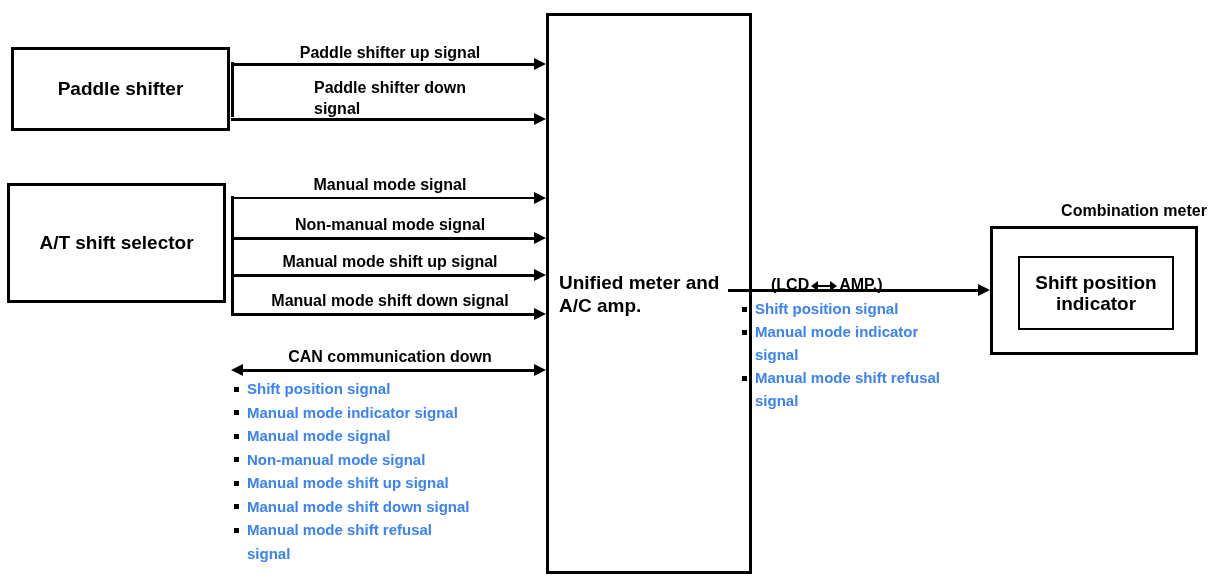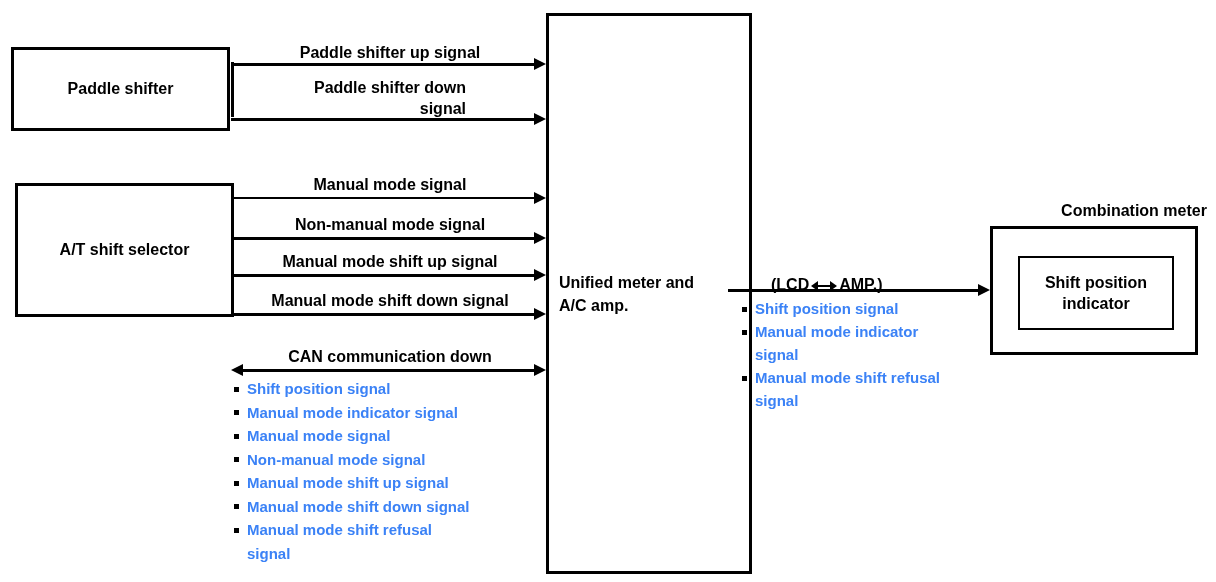--- a/index.html
+++ b/index.html
@@ -22,21 +22,21 @@
     position: absolute;
     box-sizing: border-box;
     border: 3px solid #000000;
     background: #ffffff;
   }
   .box-label {
     position: absolute;
     left: 0;
     right: 0;
     text-align: center;
-    font-size: 16px;
+    font-size: 19px;
     font-weight: bold;
     color: #000000;
     line-height: 20px;
   }
   .box-label.vcenter {
     top: 50%;
     transform: translateY(-50%);
   }
   .box-label.leftal {
     text-align: left;
@@ -150,21 +150,21 @@
 </style>
 </head>
 <body>
 
 <div id="canvas">
 
   <div class="box" style="left:11px; top:47px; width:219px; height:84px;">
     <div class="box-label vcenter">Paddle shifter</div>
   </div>
 
-  <div class="box" style="left:15px; top:183px; width:219px; height:134px;">
+  <div class="box" style="left:7px; top:183px; width:219px; height:120px;">
     <div class="box-label vcenter">A/T shift selector</div>
   </div>
 
 
   <div class="box" style="left:546px; top:13px; width:206px; height:561px;">
     <div class="box-label vcenter leftal wrapnl" style="white-space:pre-line; line-height:23px;">Unified meter and
 A/C amp.</div>
   </div>
 
   <div class="txt center" style="left:1094px; top:200px;margin-left:40px;">Combination meter</div>
@@ -175,21 +175,21 @@
 indicator</div>
     </div>
   </div>
 
   <div class="vline" style="left:231px; top:62px; height:55px;"></div>
 
   <div class="txt center" style="left:390px; top:42px;">Paddle shifter up signal</div>
   <div class="hline" style="left:231px; top:63px; width:303px;"></div>
   <div class="arrow-r" style="left:534px; top:58px;"></div>
 
-  <div class="txt center wrapnl" style="left:390px; top:77px; text-align:right; white-space:pre-line;">Paddle shifter down
+  <div class="txt center wrapnl" style="left:390px; top:77px; text-align:left; white-space:pre-line;">Paddle shifter down
 signal</div>
   <div class="hline" style="left:231px; top:118px; width:303px;"></div>
   <div class="arrow-r" style="left:534px; top:113px;"></div>
 
   <div class="vline" style="left:231px; top:196px; height:120px;"></div>
 
   <div class="txt center" style="left:390px; top:174px;">Manual mode signal</div>
   <div class="hline thin" style="left:231px; top:197px; width:303px;"></div>
   <div class="arrow-r" style="left:534px; top:192px;"></div>
 

